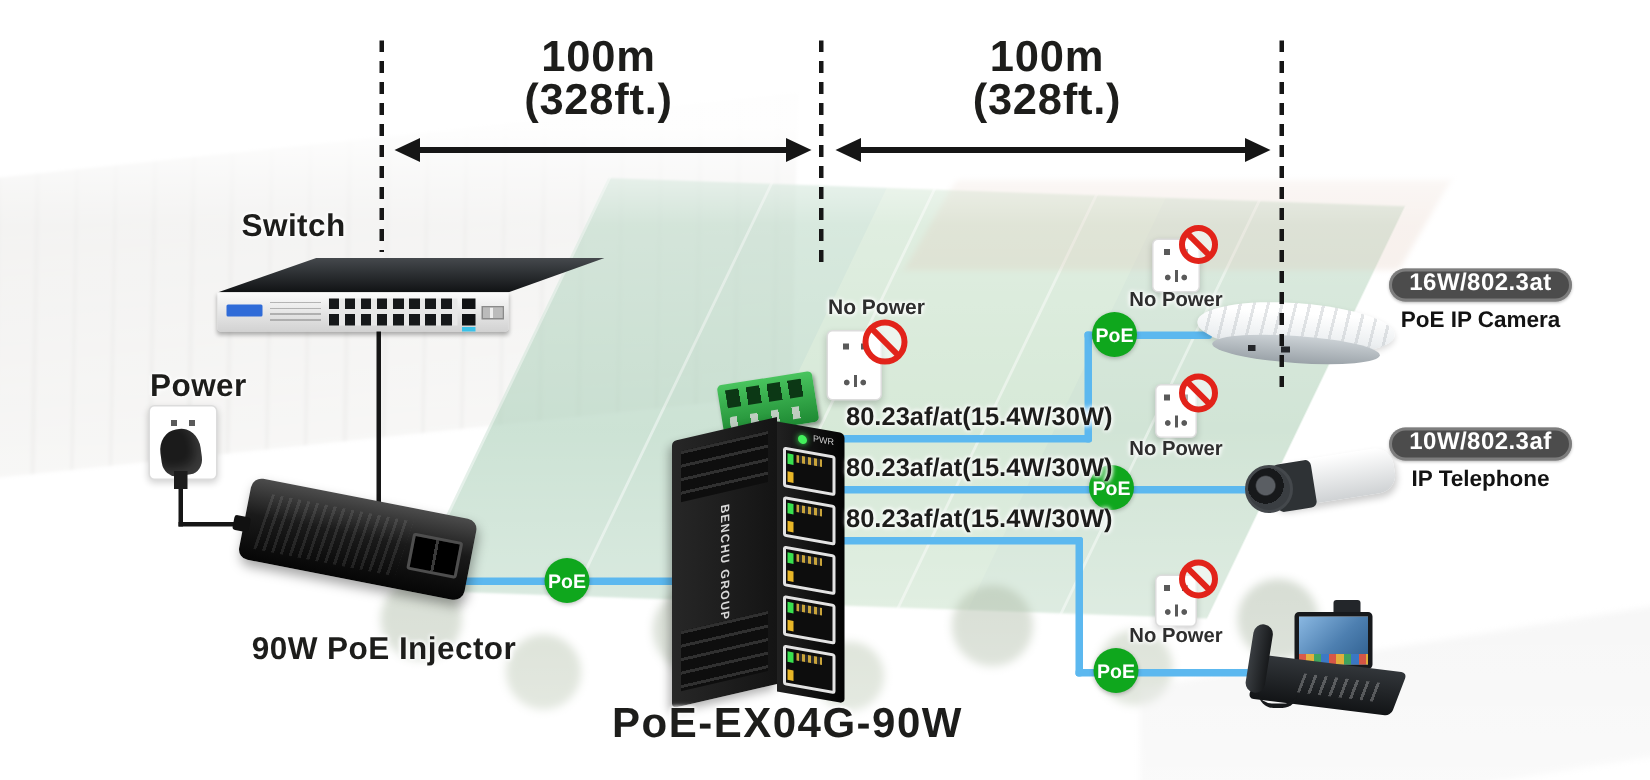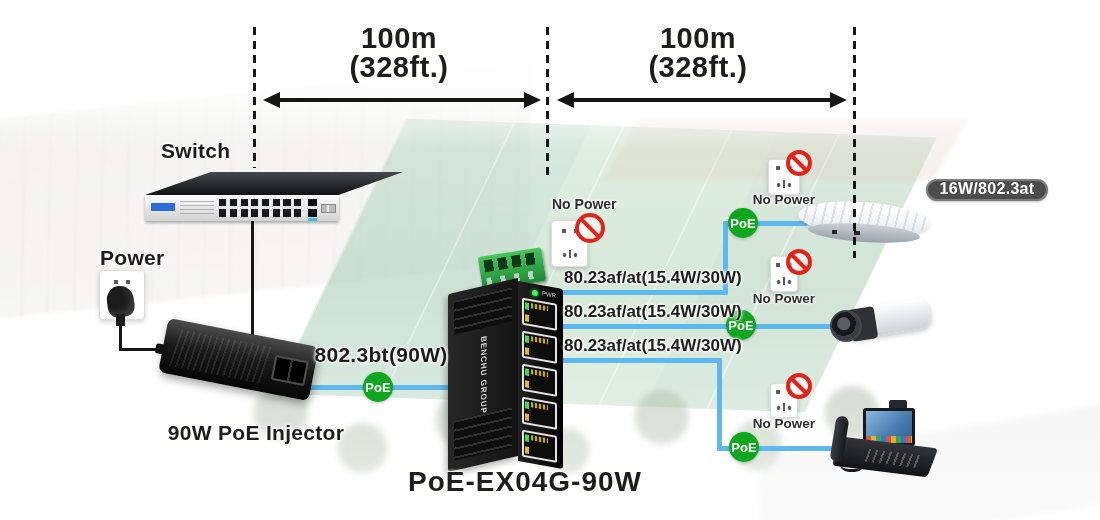--- a/index.html
+++ b/index.html
@@ -269,21 +269,20 @@
   <div class="injector">
     <div class="inj-body">
       <div class="inj-vents"></div>
       <div class="inj-ports"></div>
       <div class="inj-tail"></div>
     </div>
   </div>
   <div class="txt dev-label center" style="left:156px; top:421px; width:200px;">90W PoE Injector</div>
 
   <div class="blue" style="left:300px; top:385px; width:155px; height:5px;"></div>
-  <div class="txt dev-label center" style="left:281px; top:343px; width:200px;">802.3bt(90W)</div>
   <div class="poe-badge" style="left:363px; top:372px;">PoE</div>
 
   <div class="extender">
     <div class="ext-terminal">
       <span class="t-holes"></span>
       <span class="t-screws"></span>
     </div>
     <div class="ext-side">
       <span class="vents-t"></span>
       <span class="vents-b"></span>
@@ -393,15 +392,20 @@
     </div>
     <div class="ph-base">
       <div class="ph-keys"></div>
     </div>
     <div class="ph-handset"></div>
     <div class="ph-cord"></div>
   </div>
 
   <div class="endpoint" style="left:912px; top:179px; width:150px;">
     <span class="pill">16W/802.3at</span>
+    <span class="ep-name">PoE IP Camera</span>
+  </div>
+  <div class="endpoint" style="left:912px; top:285px; width:150px;">
+    <span class="pill">10W/802.3af</span>
+    <span class="ep-name">IP Telephone</span>
   </div>
 
 </div>
 
 </body></html>

